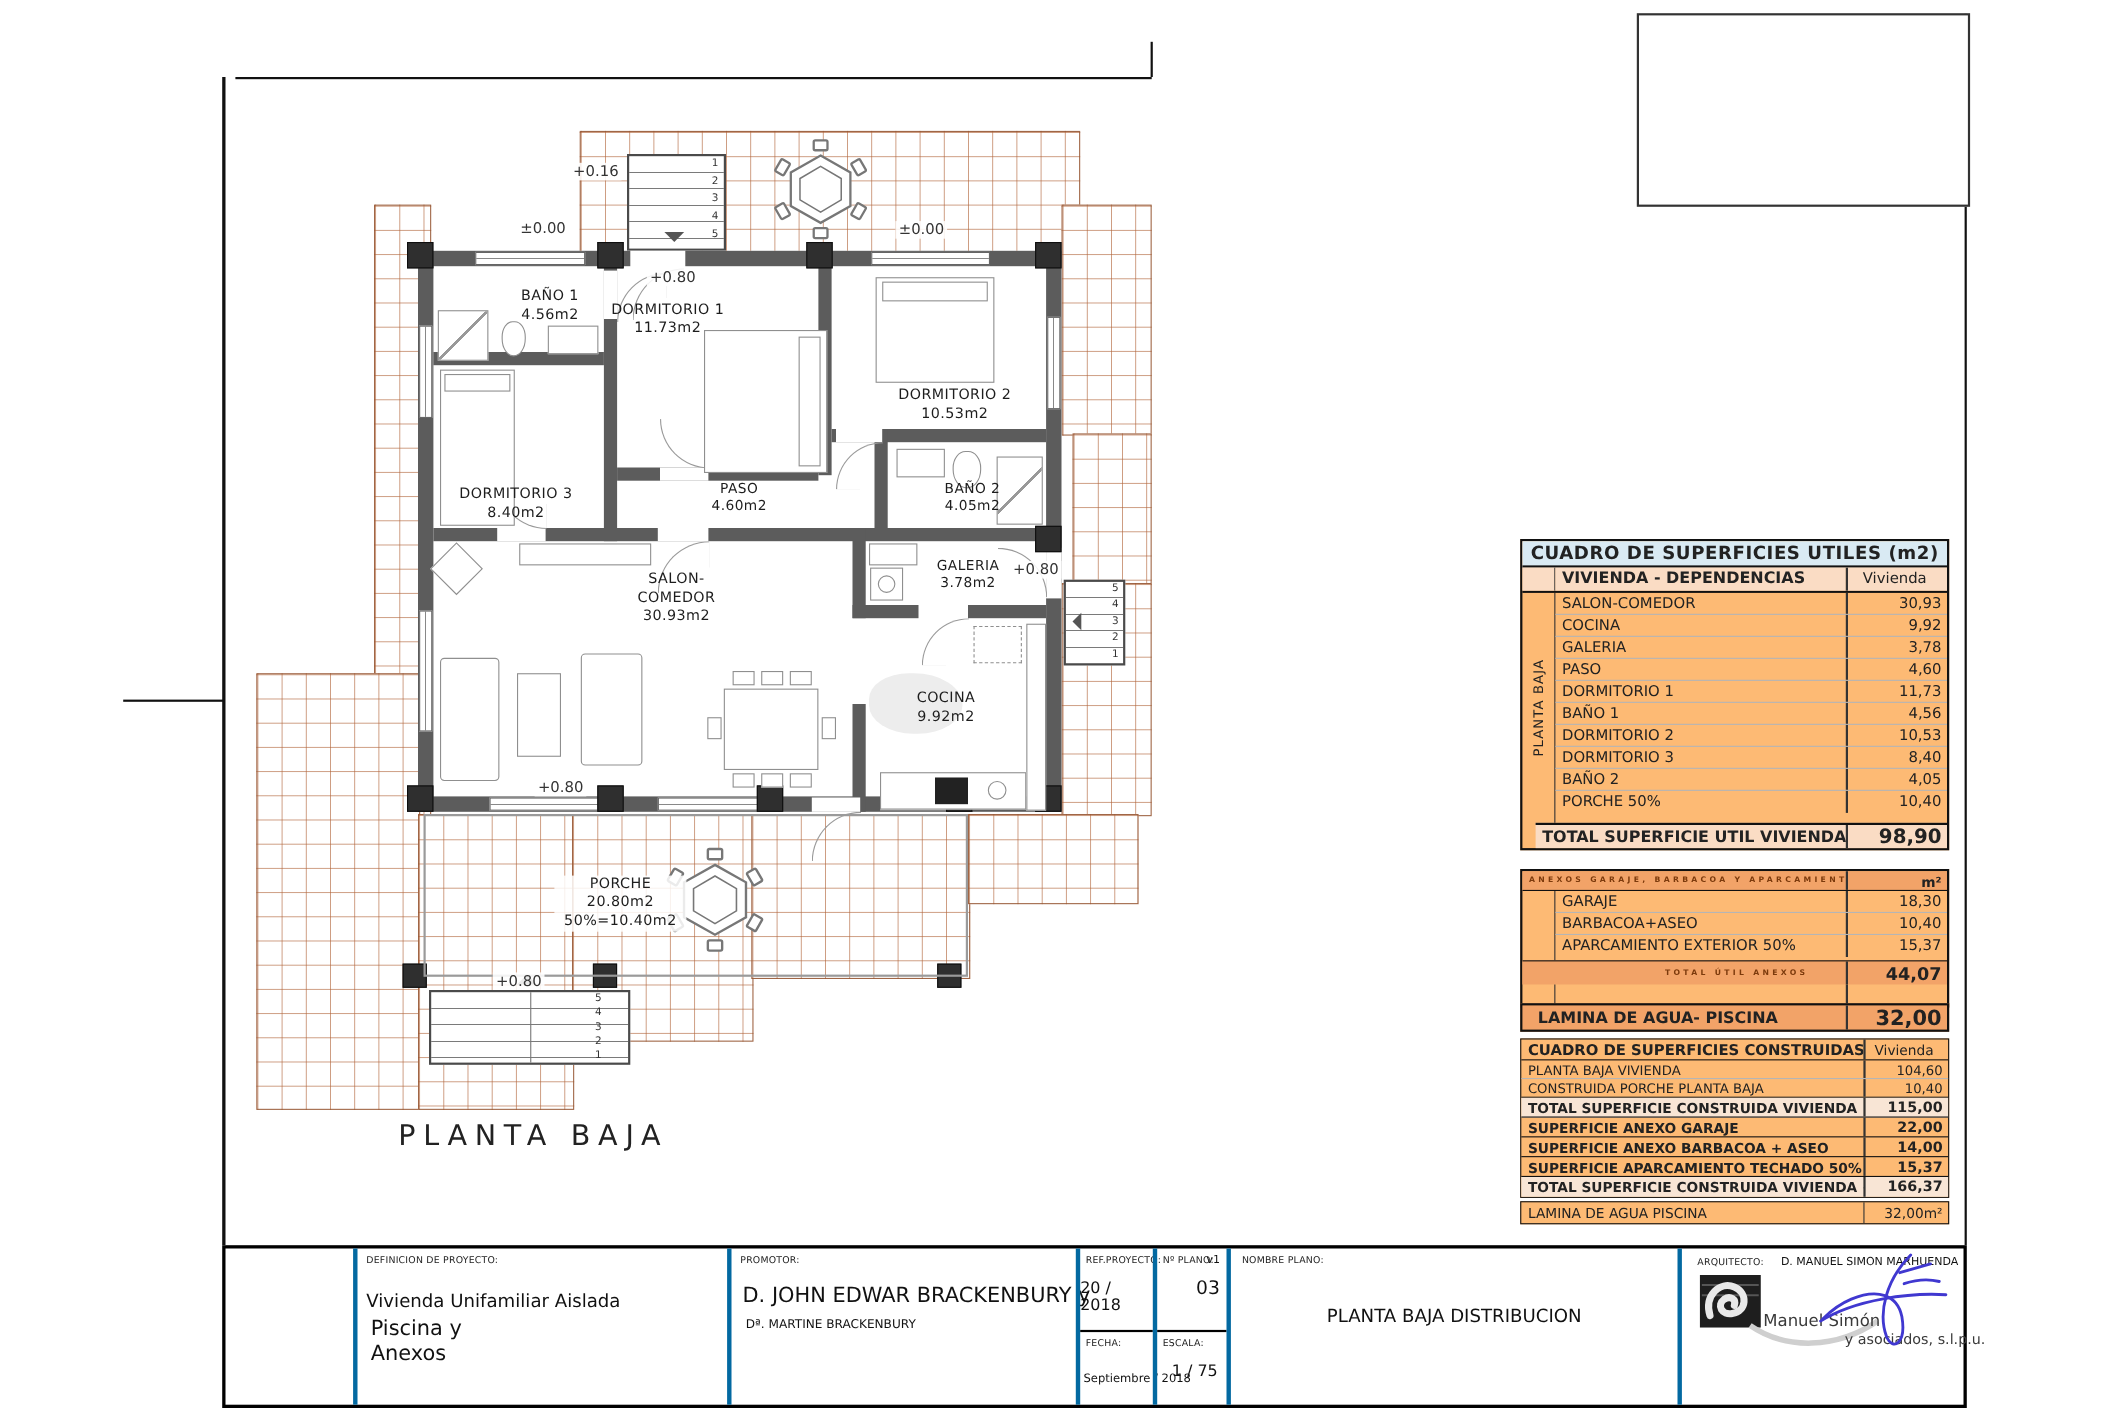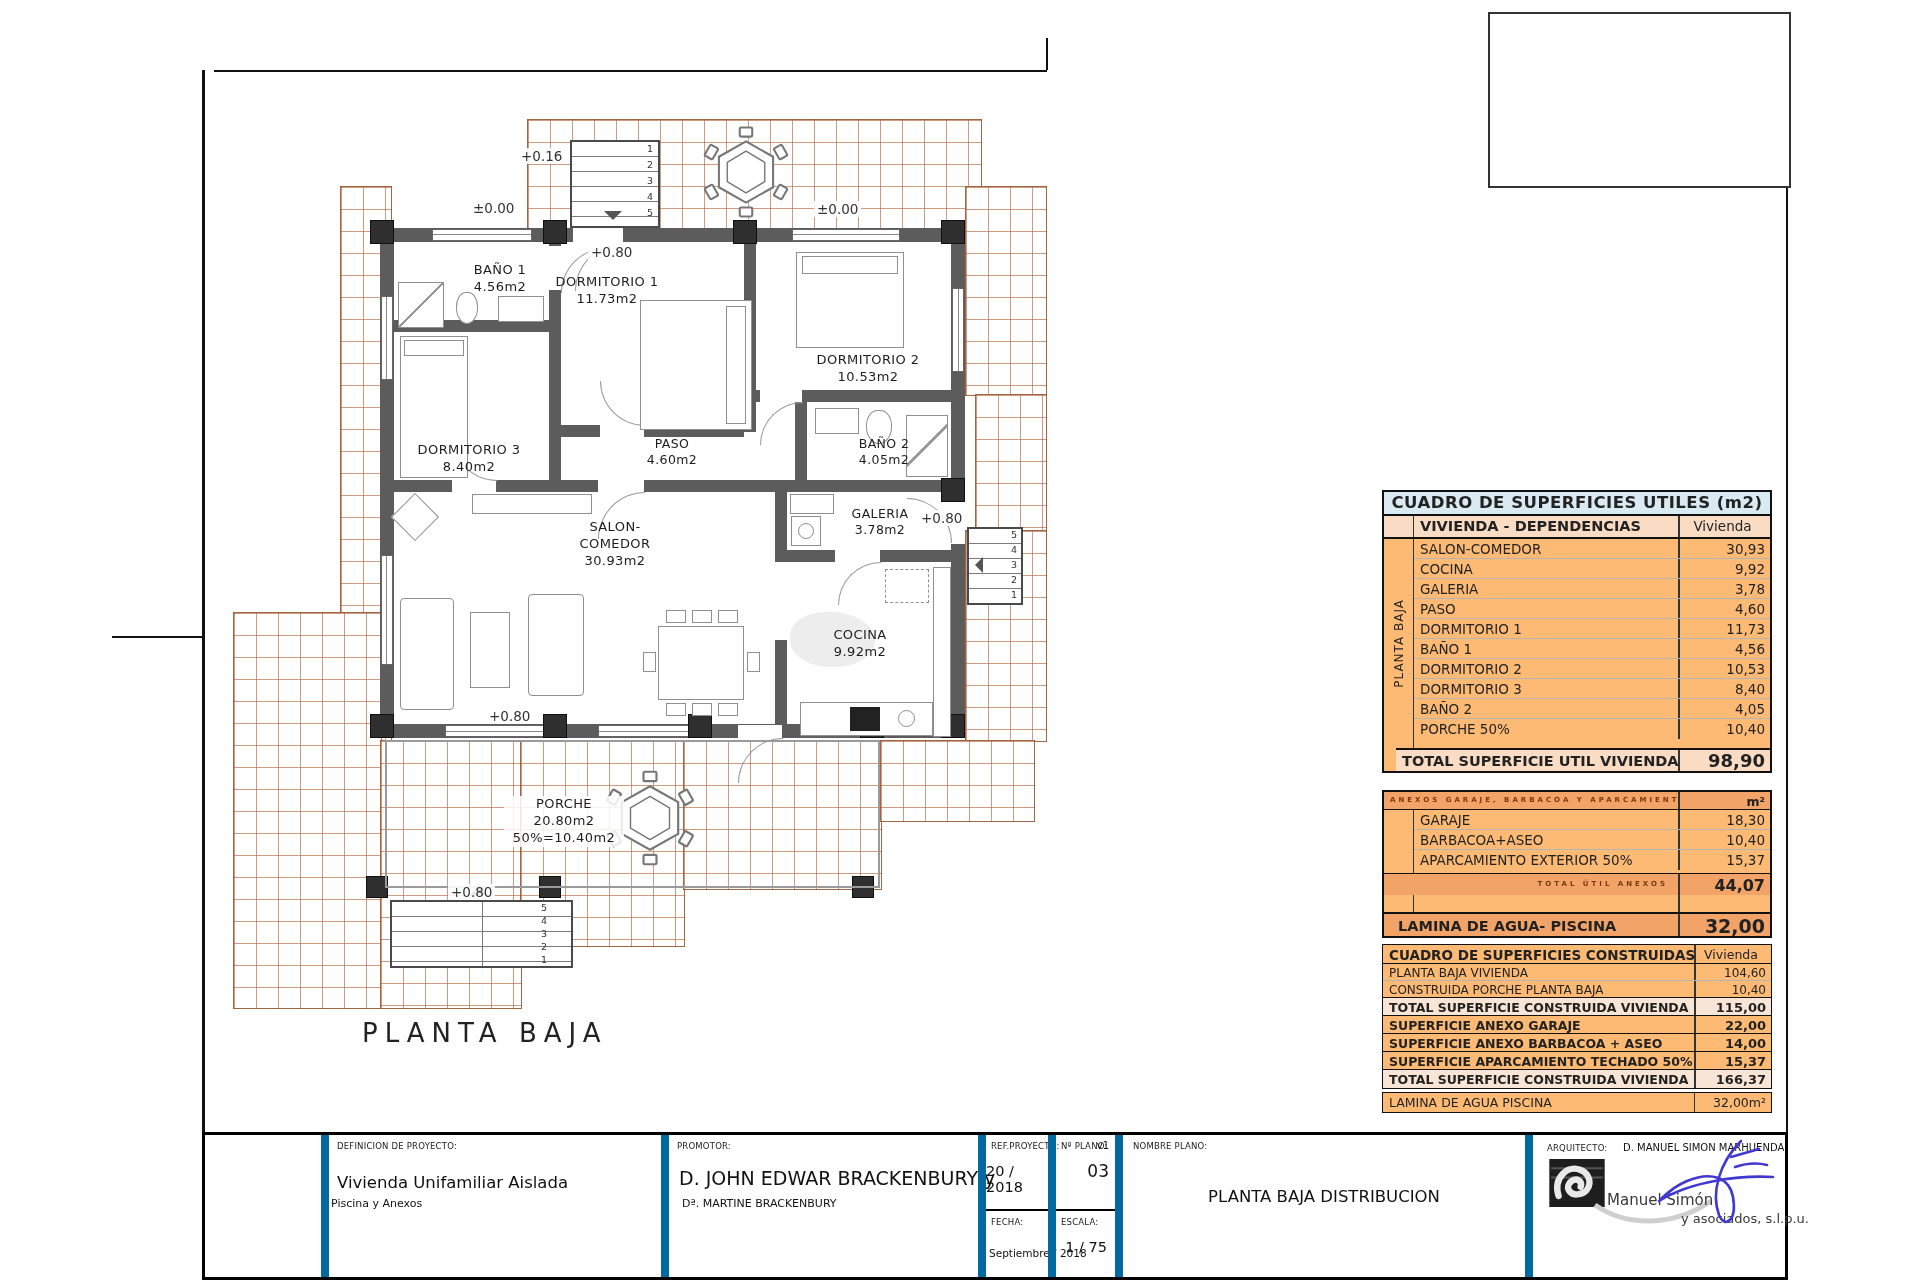--- a/index.html
+++ b/index.html
@@ -48,21 +48,21 @@
   .hdr-blue{background:#d9eaf3;font-weight:bold;text-align:center;font-size:16.5px;letter-spacing:.5px;}
   .peach{background:#fadcc4;}
   .orange{background:#f2a368;}
   .peach-lt{background:#f8e5d5;}
   .tiny-caps{font-size:7px;letter-spacing:3px;color:#7c3a0c;font-weight:bold;}
   .sidecol{width:30px;border-right:1.5px solid #333;box-sizing:border-box;display:flex;align-items:center;justify-content:center;}
   .vertlbl{writing-mode:vertical-rl;transform:rotate(180deg);font-size:12px;color:#222;letter-spacing:1px;}
   .rowline{border-bottom:1px solid #b5b5b5;}
   
   #titleblock{border:3px solid #000;box-sizing:border-box;background:#fff;}
-  .tb-cell{position:absolute;top:0;bottom:0;border-left:8px solid #0369a1;box-sizing:border-box;}
+  .tb-cell{position:absolute;top:0;bottom:0;border-left:4px solid #0369a1;box-sizing:border-box;}
   .tb-small{position:absolute;font-size:8.5px;color:#222;letter-spacing:.2px;white-space:nowrap;}
   .tb-val{color:#111;}
   .wm{background:#ededed;border-radius:45% 55% 50% 50%;}
 </style>
 </head>
 <body>
 
 <div id="sheet">
 
   <div class="abs frameline" style="left:202px;top:70px;width:3px;height:1062px;"></div>
@@ -370,21 +370,21 @@
         <div class="trow rowline" style="height:20px;">
             <div class="tname">BARBACOA+ASEO</div>
             <div class="tval">10,40</div>
           </div>
         <div class="trow" style="height:20px;">
             <div class="tname">APARCAMIENTO EXTERIOR 50%</div>
             <div class="tval">15,37</div>
           </div>
       </div>
     </div>
-    <div class="trow orange" style="height:22px;border-top:1.5px solid #111;">
+    <div class="trow orange" style="height:22px;border-top:1.5px solid #111;gap:24px;">
       <div class="tname tiny-caps" style="text-align:right;padding:6px 10px 0 0;">TOTAL ÚTIL ANEXOS</div>
       <div class="tval" style="font-weight:bold;font-size:16px;">44,07</div>
     </div>
     <div class="trow" style="height:19px;">
       <div class="sidecol"></div>
       <div class="tname"></div>
       <div class="tval"></div>
     </div>
   </div>
 
@@ -432,21 +432,21 @@
     <div class="tname" style="font-size:12.5px;">LAMINA DE AGUA PISCINA</div>
     <div class="tval" style="width:77px;font-size:12.5px;border-left-width:1.5px;">32,00m²</div>
   </div>
 
   <div id="titleblock" class="abs" style="left:202px;top:1132px;width:1586px;height:148px;">
 
 
     <div class="tb-cell" style="left:116px;width:170px;">
       <span class="tb-small" style="left:8px;top:6px;">DEFINICION DE PROYECTO:</span>
       <span class="abs tb-val" style="left:8px;top:38px;font-size:16.5px;white-space:nowrap;">Vivienda Unifamiliar Aislada</span>
-      <span class="abs tb-val" style="left:2px;top:62px;font-size:11px;text-align:right;">Piscina y Anexos</span>
+      <span class="abs tb-val" style="left:12px;top:62px;font-size:19px;">Piscina y Anexos</span>
     </div>
 
 
     <div class="tb-cell" style="left:456px;width:317px;">
       <span class="tb-small" style="left:8px;top:6px;">PROMOTOR:</span>
       <span class="abs tb-val" style="left:10px;top:32px;font-size:19px;white-space:nowrap;">D. JOHN EDWAR BRACKENBURY y</span>
       <span class="abs tb-val" style="left:13px;top:62px;font-size:11px;">Dª. MARTINE BRACKENBURY</span>
     </div>
 
     <div class="tb-cell" style="left:773px;width:70px;">

